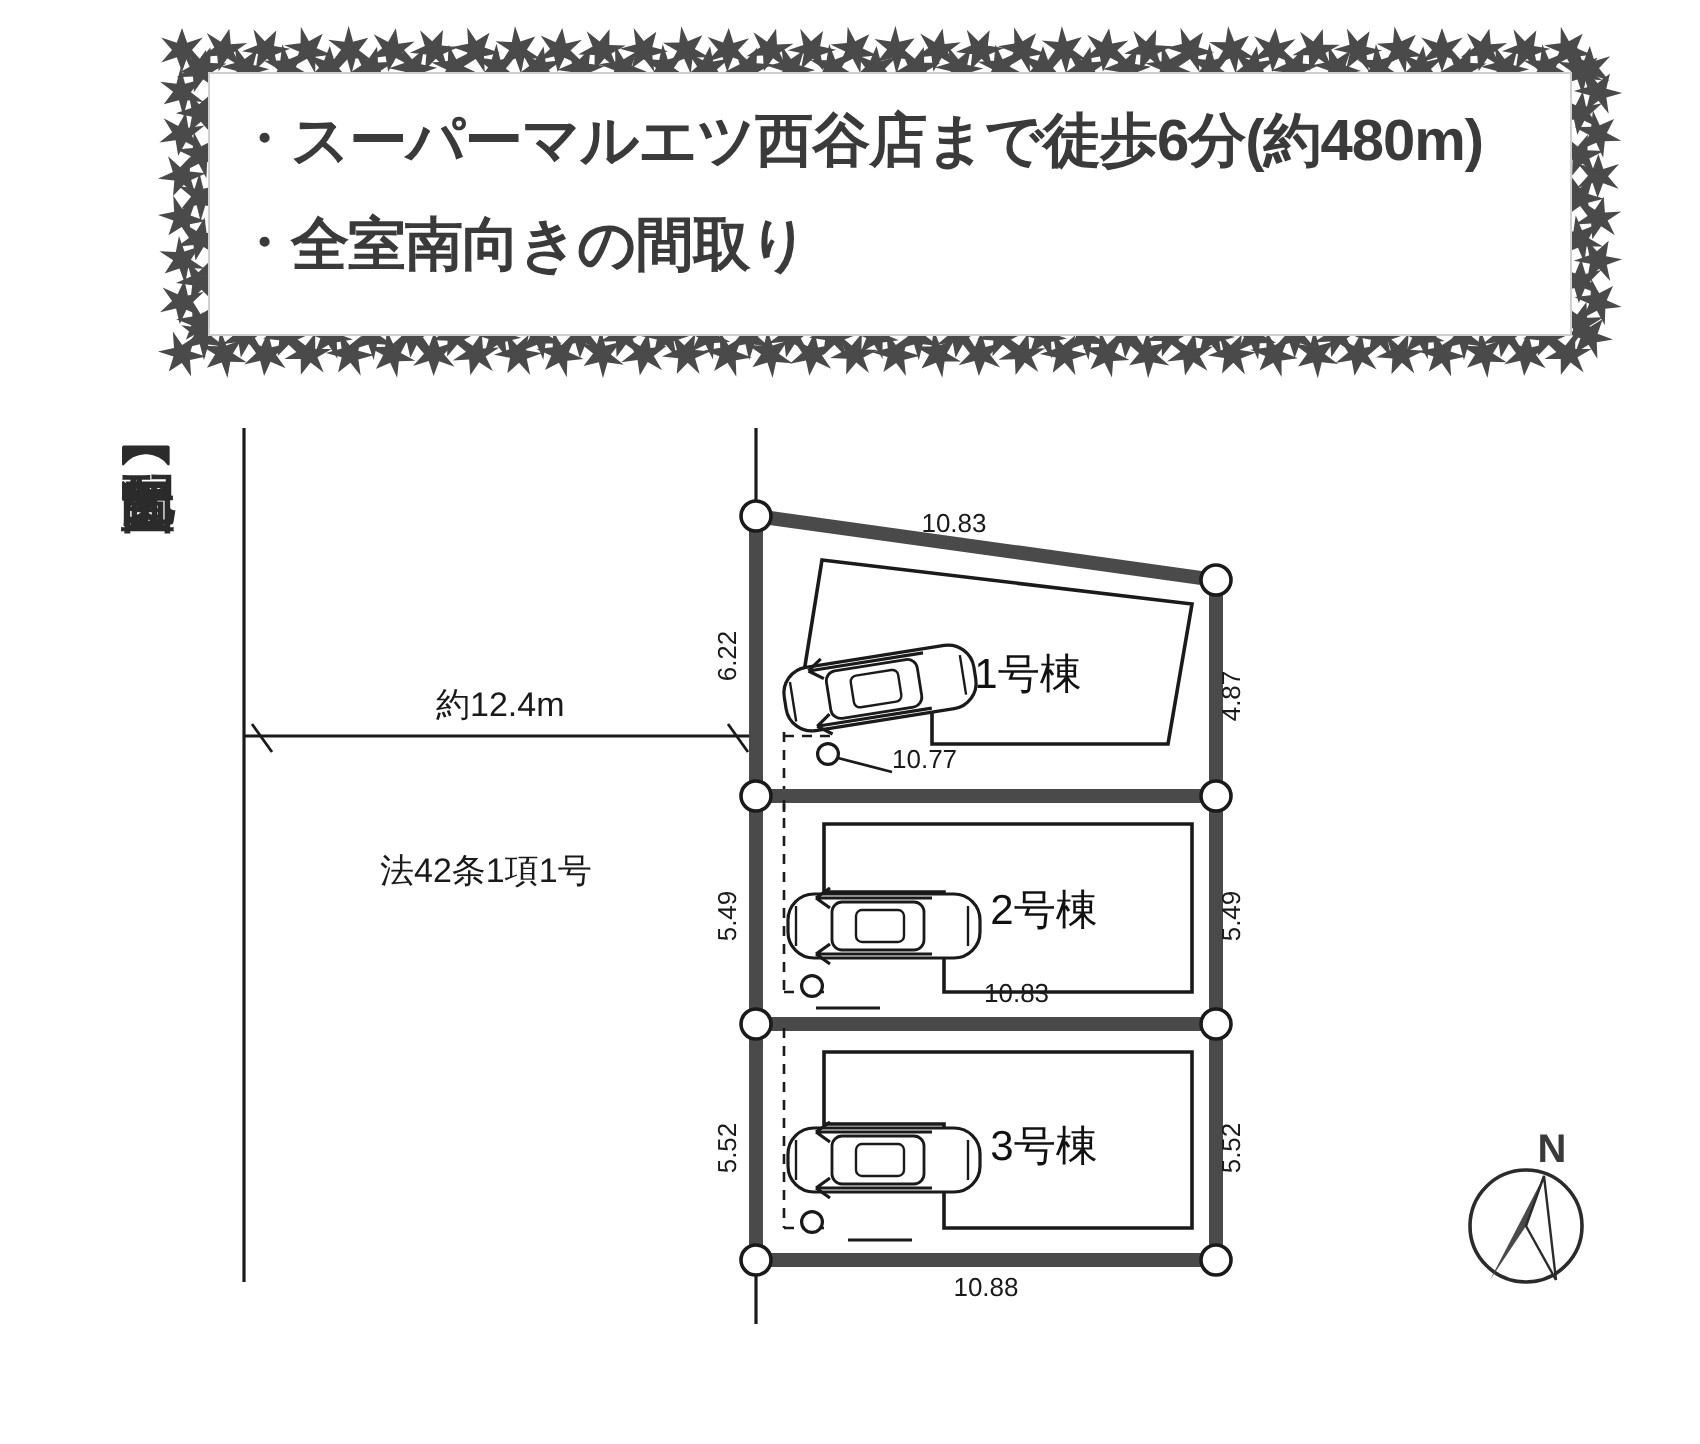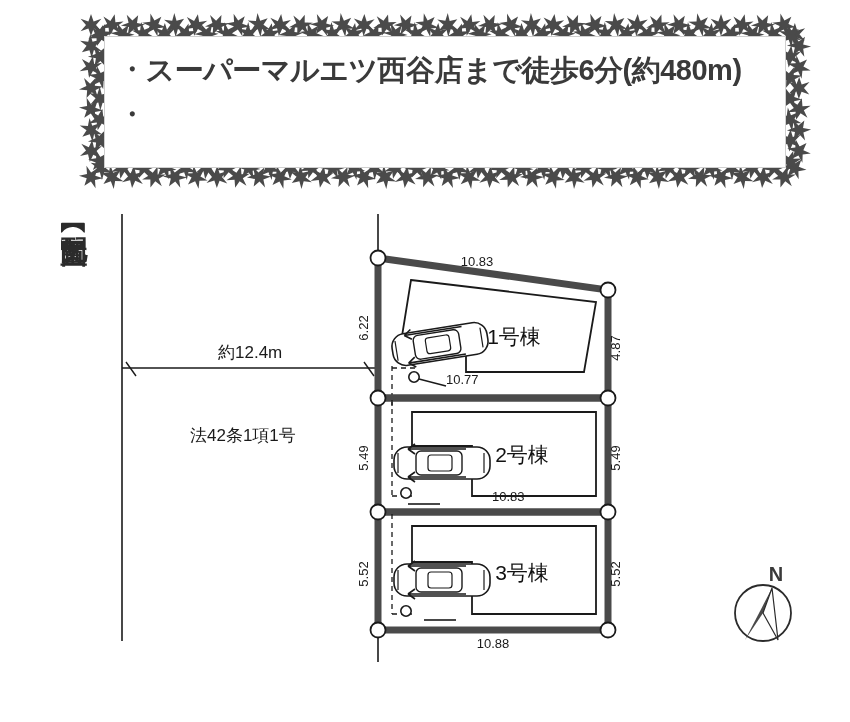--- a/index.html
+++ b/index.html
@@ -292,20 +292,21 @@
         </g>
     </svg>
 
     <div id="header-inner">
       <div class="headline" id="headline-1">
         <span class="bullet">・</span>
           <span>スーパーマルエツ西谷店まで徒歩6分(約480m)</span>
       </div>
       <div class="headline" id="headline-2">
         <span class="bullet">・</span>
+          <span>全室南向きの間取り</span>
       </div>
     </div>
   </div>
 
   <div id="plan-label">【配置図】</div>
 
   <div id="drawing">
     <svg width="850" height="526" viewBox="0 0 850 526">
 
       <g stroke="#1a1a1a" fill="none">

